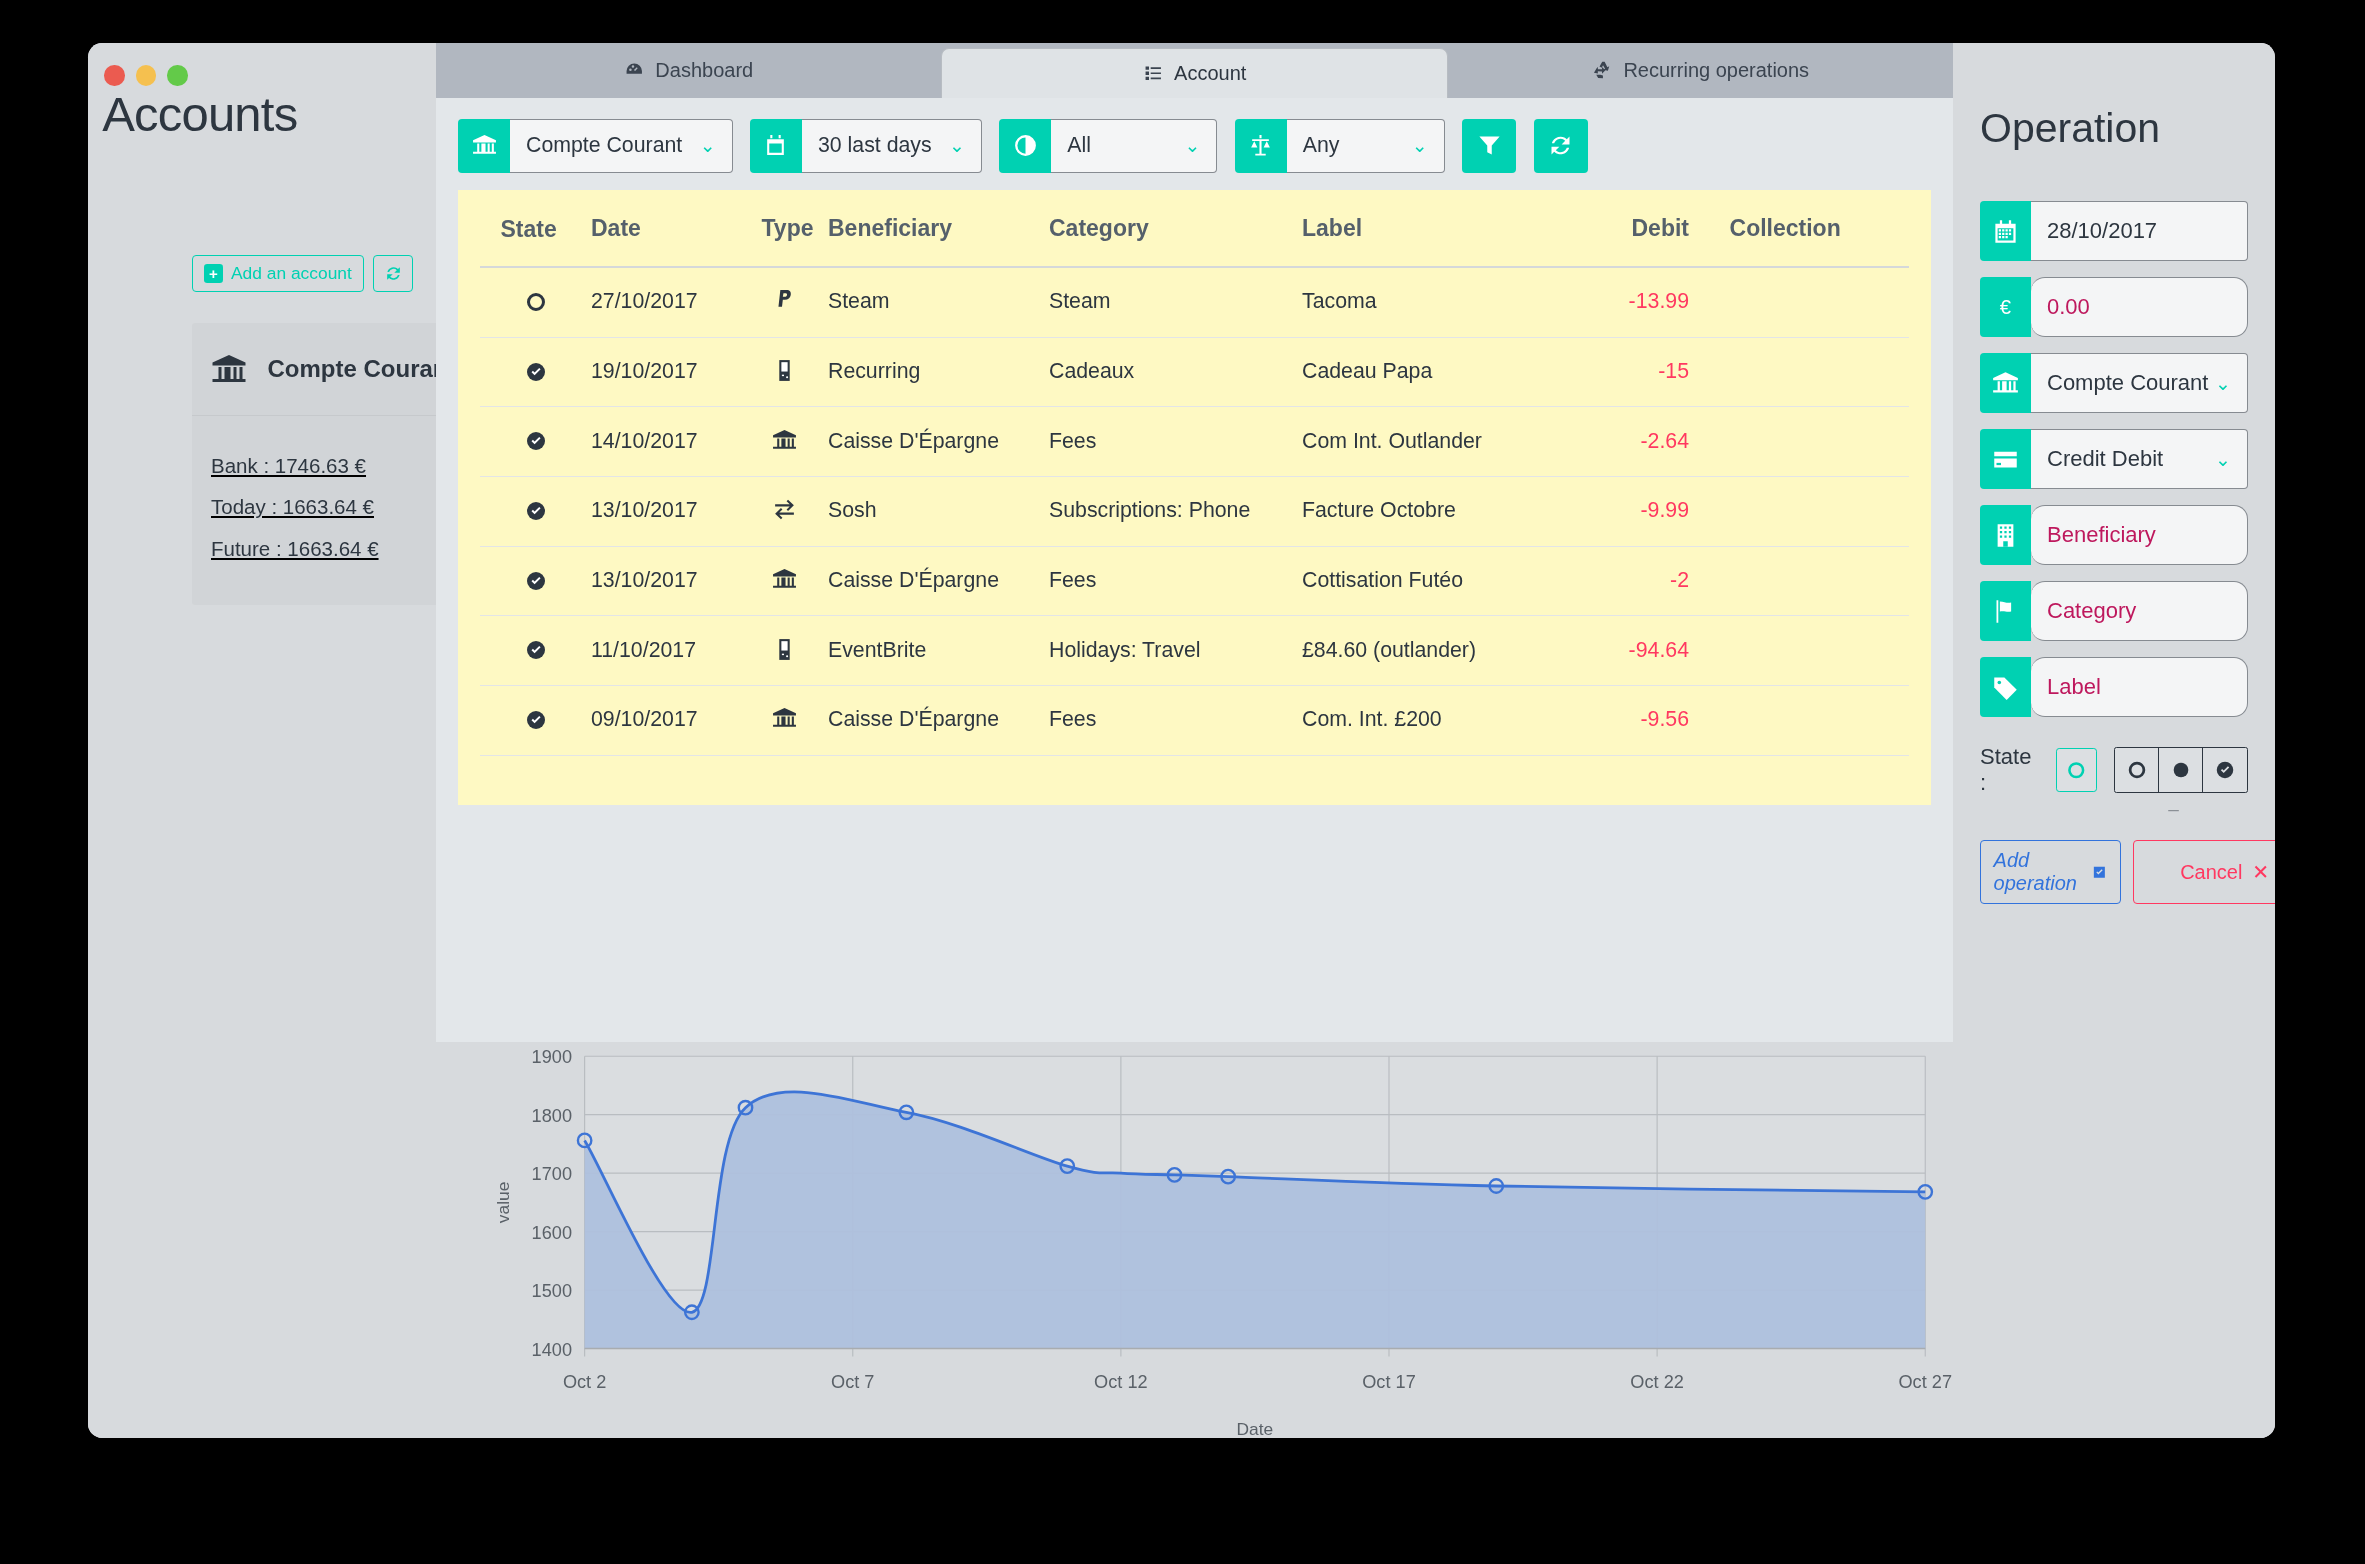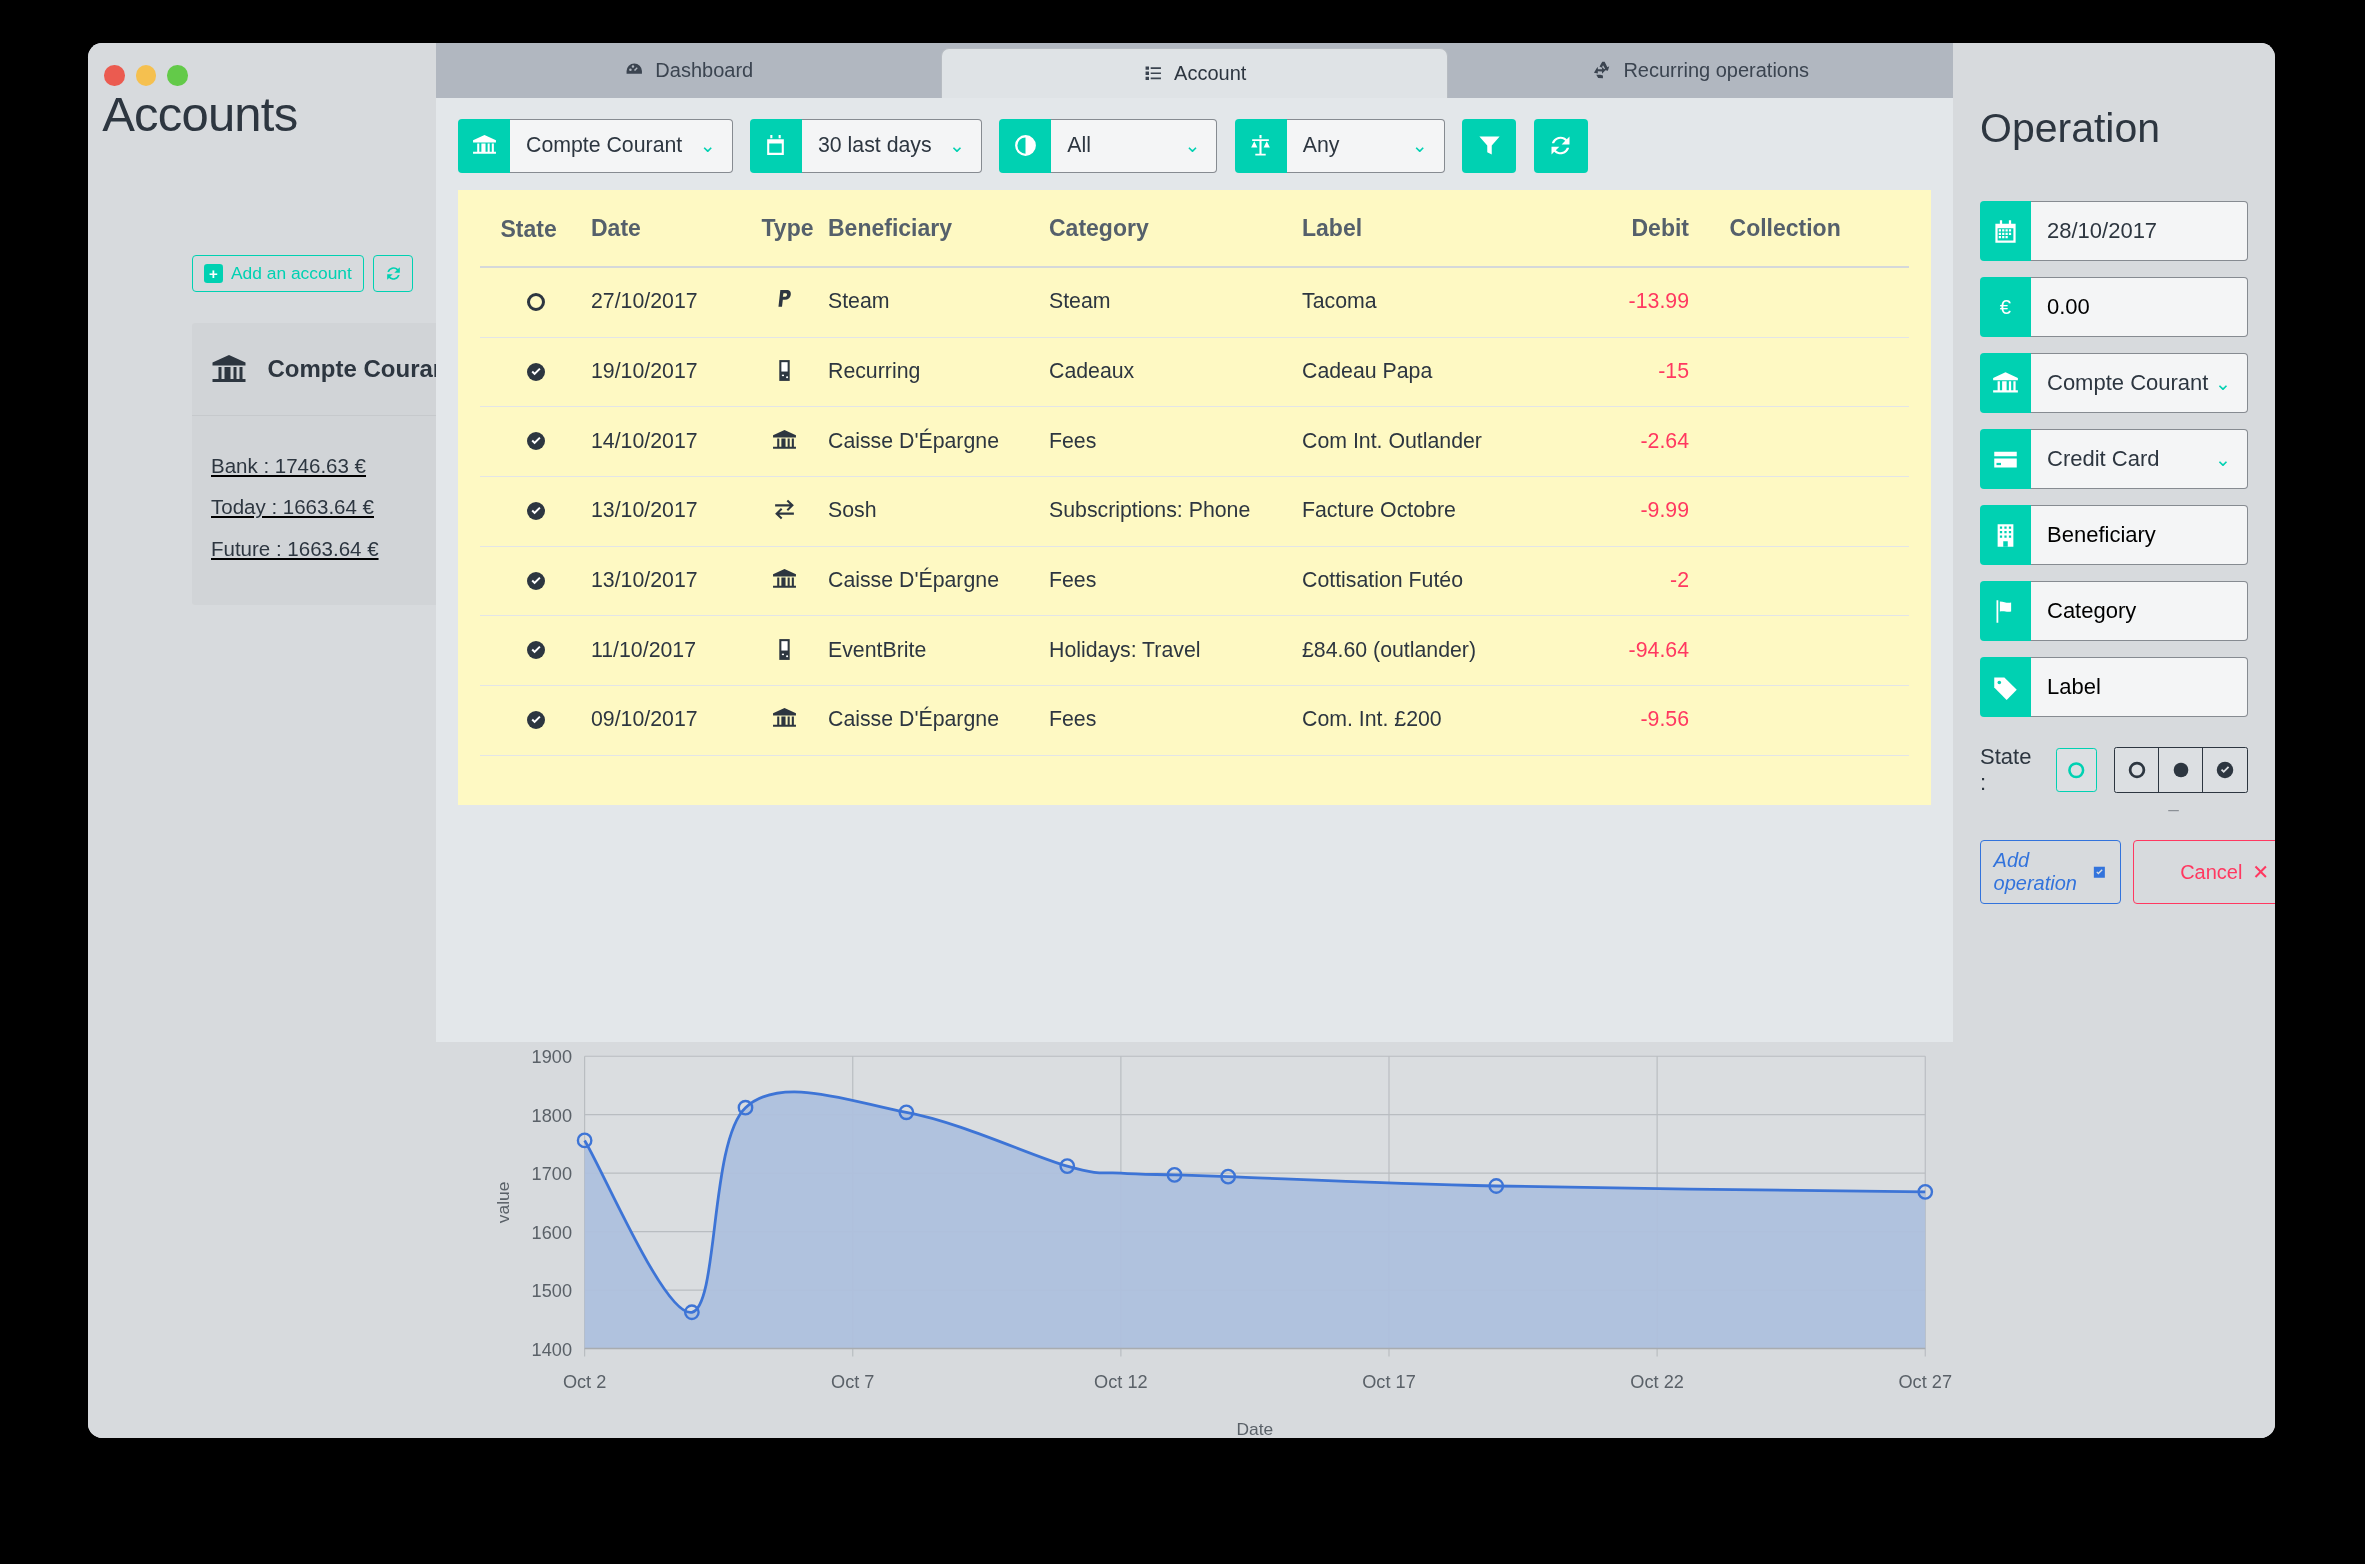--- a/index.html
+++ b/index.html
@@ -93,21 +93,21 @@
   #op { position:absolute; left:1865px; top:0; width:322px; height:100%; background:#d7dadd;
     padding:62px 27px 0 27px; }
   #op-title { font-size:41px; color:#2d3640; font-weight:300; margin-bottom:49px; }
   .op-field { display:flex; height:60px; margin-bottom:16px; }
   .op-field .ic { width:51px; background:#00d1b2; border-radius:4px 0 0 4px;
     display:flex; align-items:center; justify-content:center; }
   .op-field .ic svg { width:27px; height:27px; fill:#fff; }
   .op-field .inp { flex:1; background:#f4f5f6; border:0.8px solid #868b91; border-left:none;
     border-radius:0 4px 4px 0; display:flex; align-items:center;
     justify-content:space-between; padding:0 16px; font-size:22px; color:#2d3640; }
-  .op-field .inp.ph { color:#000000; }
+  .op-field .inp.ph { color:#be185d;border-radius:14px; }
   #state-row { display:flex; align-items:center; gap:17.4px; margin-top:27px; }
   #state-label { font-size:22px; color:#2d3640; }
   #state-current { width:44px; height:44px; border:1.6px solid #00d1b2; border-radius:3.2px;
     display:flex; align-items:center; justify-content:center; background:#dcdfe2; }
   #state-current svg { width:20.5px; height:20.5px; stroke:#00d1b2; fill:none; stroke-width:3; }
   #state-opts { display:flex; border:1.6px solid #2d3640; border-radius:2.4px; background:#dcdfe2; }
   .sopt { width:44px; height:44px; display:flex; align-items:center; justify-content:center;
     border-right:1.6px solid #2d3640; cursor:pointer; }
   .sopt:last-child { border-right:none; }
   .sopt svg { width:22px; height:22px; fill:#2d3640; }
@@ -478,21 +478,21 @@
     </div>
 
     <div class="op-field">
       <div class="ic">
         <svg viewBox="0 0 24 24">
             <path d="M2 5h20v4H2zM2 11h20v8H2z" fill="#fff"></path>
             <path d="M4 15h4v2H4z" fill="#00d1b2"></path>
           </svg>
       </div>
       <div class="inp">
-        <span>Credit Card</span>
+        <span>Credit Debit</span>
         <span class="chev">⌄</span>
       </div>
     </div>
 
     <div class="op-field">
       <div class="ic">
         <svg viewBox="0 0 24 24">
             <path d="M5 2h14v20H5z" fill="#fff"></path>
             <path d="M7 4h2v2H7zM11 4h2v2h-2zM15 4h2v2h-2zM7 8h2v2H7zM11 8h2v2h-2zM15 8h2v2h-2zM7 12h2v2H7zM11 12h2v2h-2zM15 12h2v2h-2zM10 17h4v5h-4z" fill="#00d1b2"></path>
           </svg>

